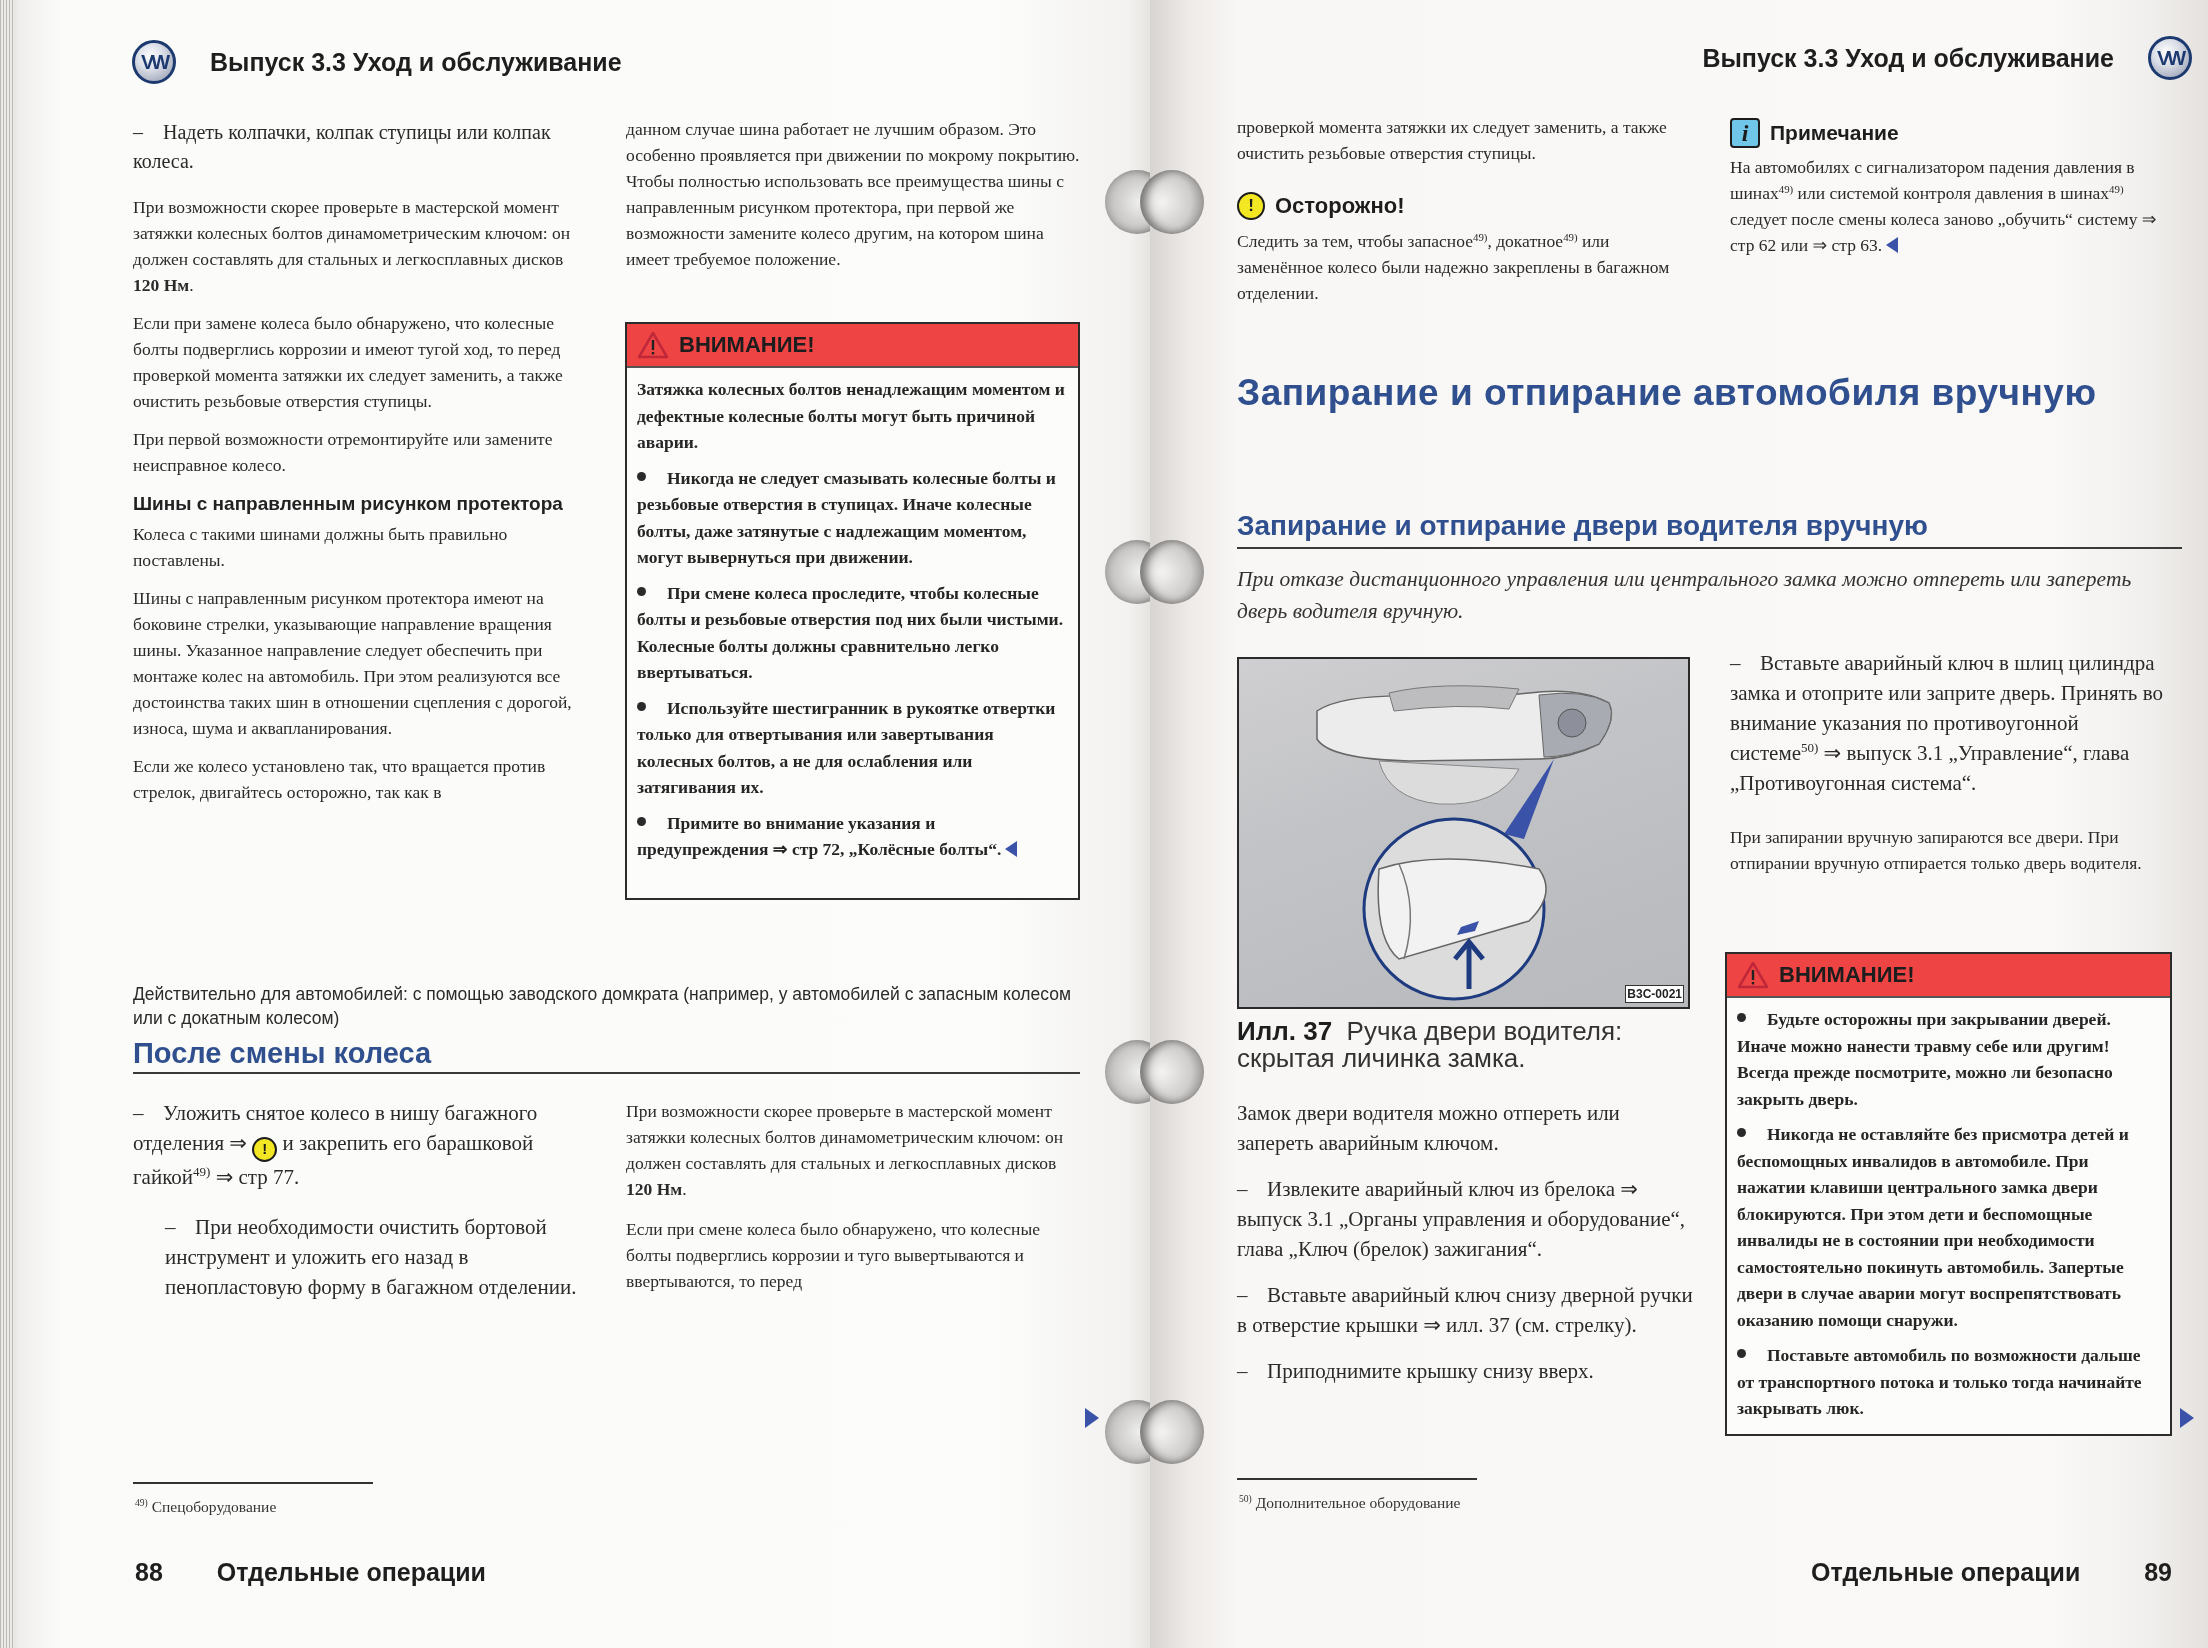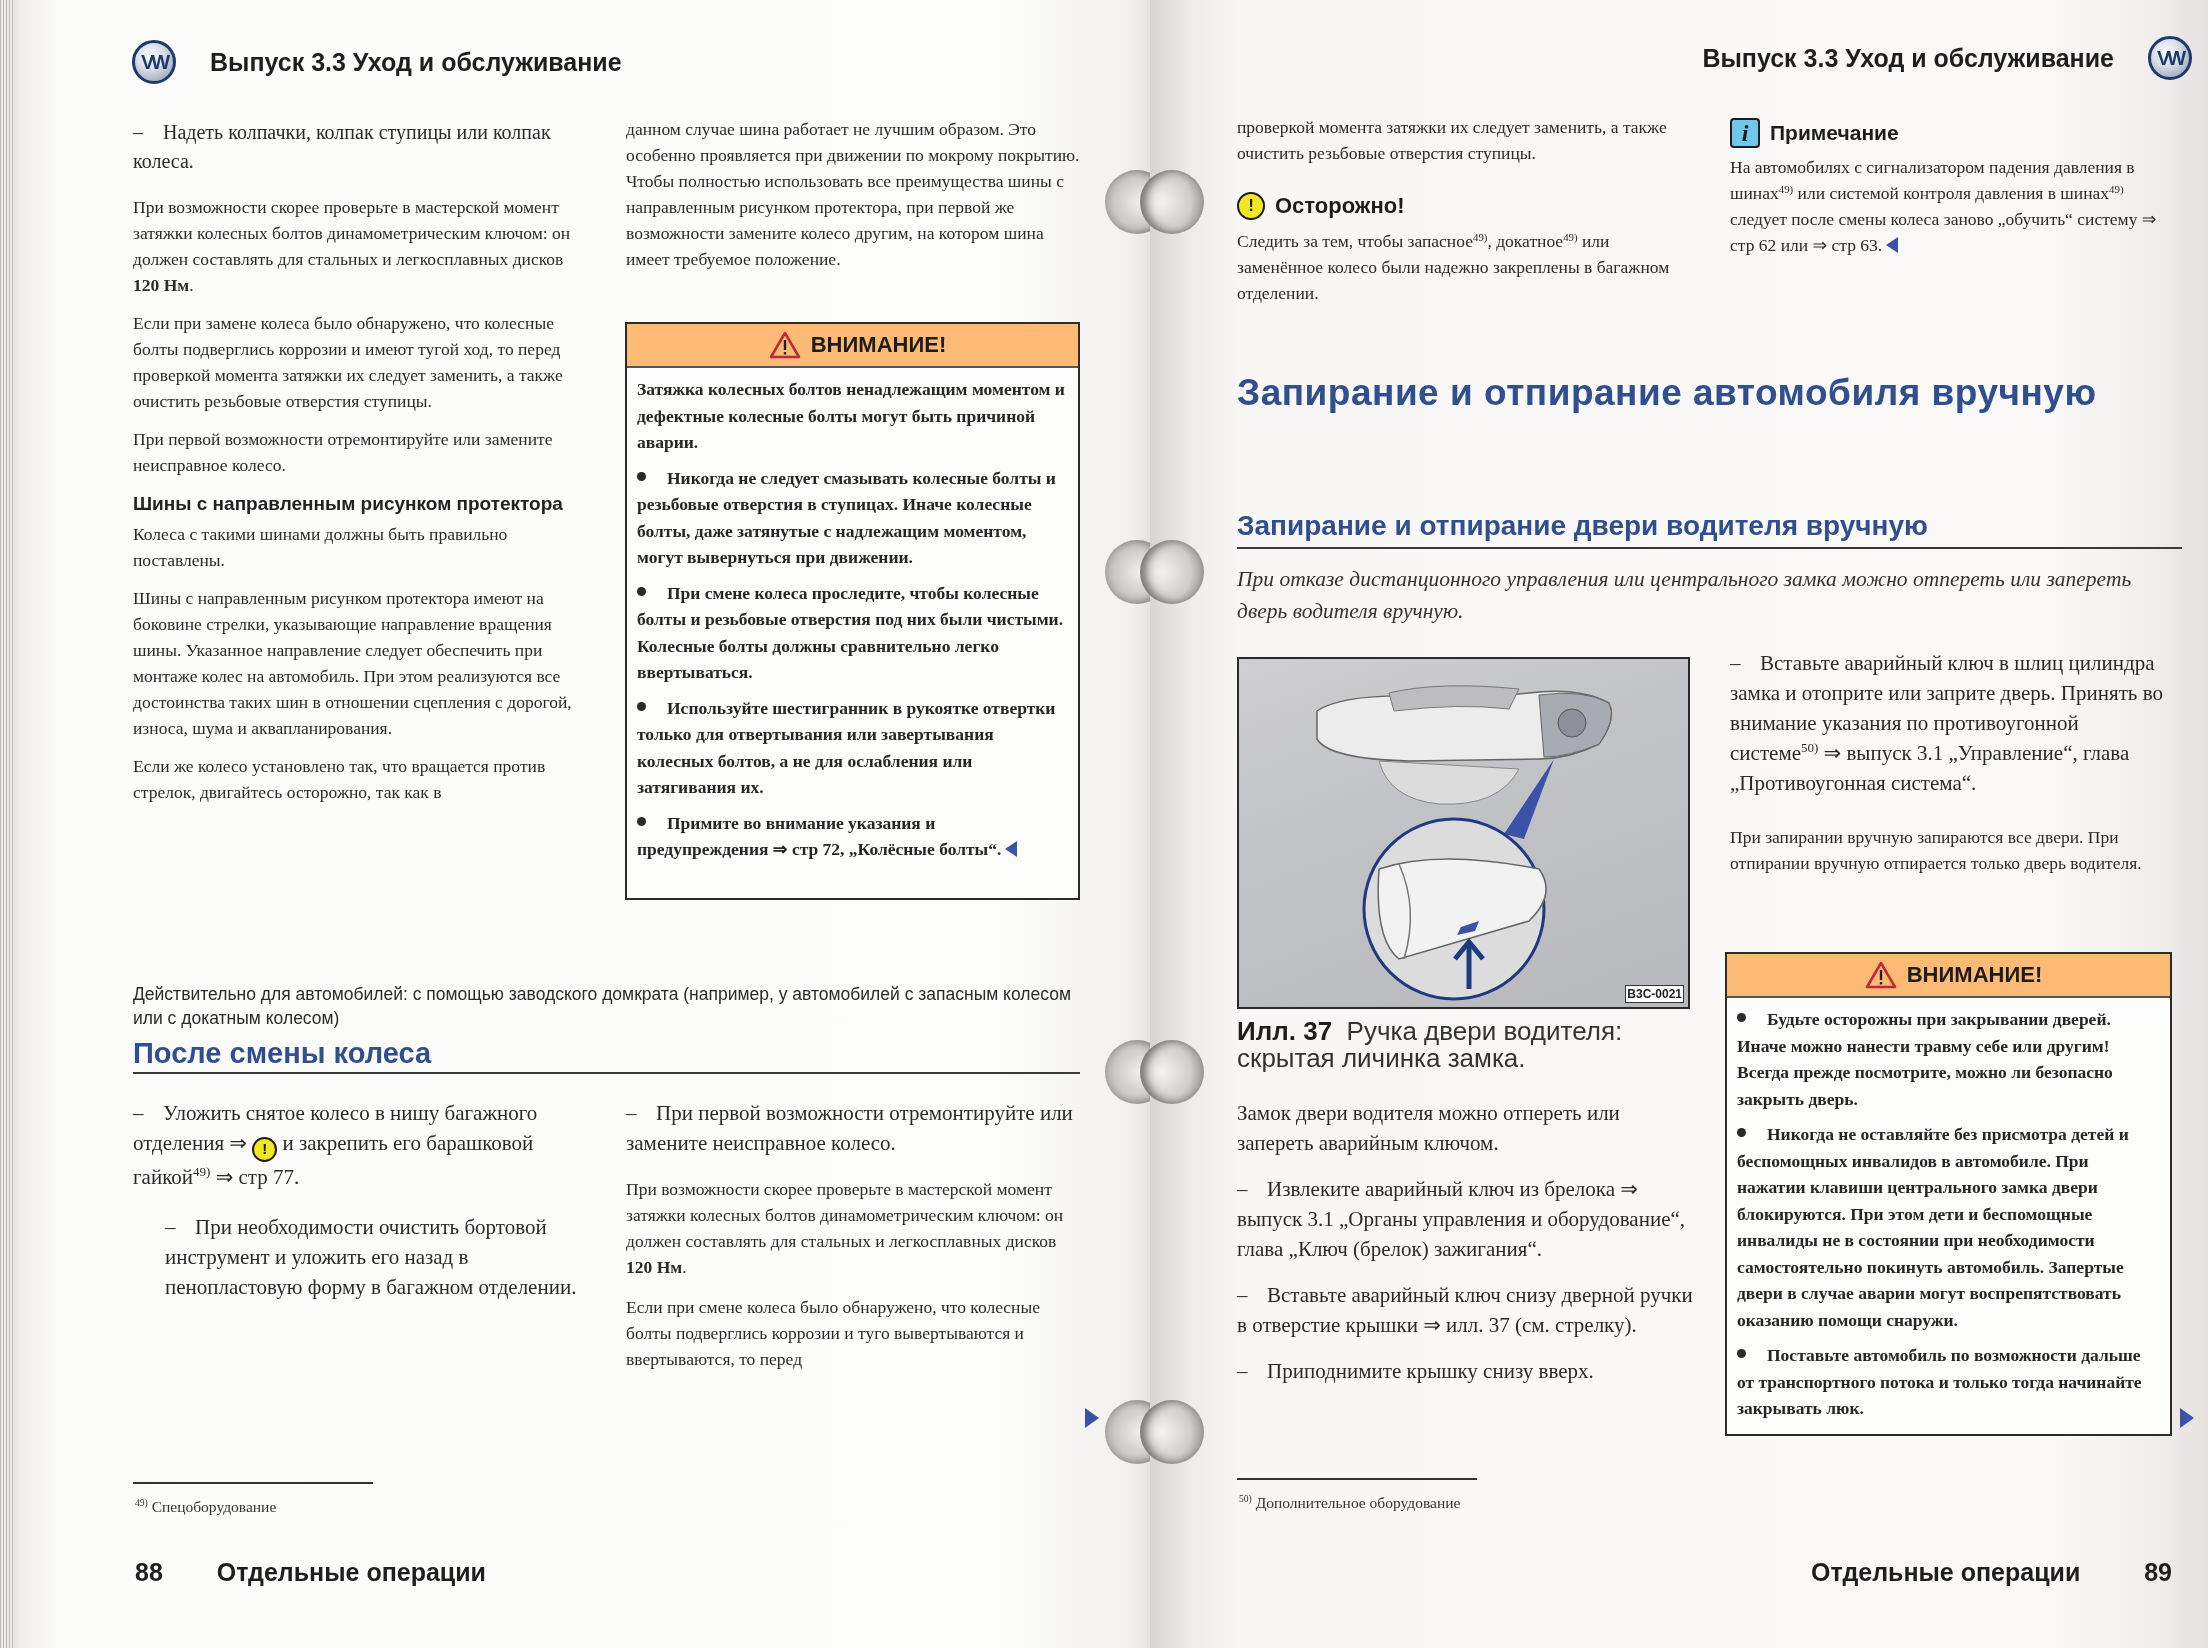--- a/index.html
+++ b/index.html
@@ -14,21 +14,21 @@
   .vw-logo { position: absolute; width: 44px; height: 44px; border-radius: 50%; background: radial-gradient(circle at 40% 35%, #ffffff 0%, #d9dde6 40%, #8a93a8 100%); border: 3px solid #1d3a70; display: flex; align-items: center; justify-content: center; }
   .vw-logo span { font-family: "Liberation Sans", sans-serif; font-weight: bold; font-size: 20px; color: #1d3a70; letter-spacing: -3px; }
   .body-txt { font-size: 17.5px; line-height: 26px; color: #2a2a2a; }
   .body-big { font-size: 21px; line-height: 30px; color: #2a2a2a; }
   .para { margin-bottom: 12px; }
   .dash { display: inline-block; width: 30px; }
   .sub-heading { font-family: "Liberation Sans", sans-serif; font-weight: bold; font-size: 19px; line-height: 27px; color: #222; margin: 8px 0 4px; }
   sup { font-size: 0.62em; vertical-align: 0.6em; line-height: 0; }
   b { font-weight: bold; }
   .warn-box { position: absolute; border: 2px solid #2c2c2c; background: #fcfcfb; }
-  .warn-head { background: #fdba74; border-bottom: 2px solid #555; height: 44px; display: flex; align-items: center; padding-left: 10px; gap: 10px; justify-content: center; }
+  .warn-head { background: #ef4444; border-bottom: 2px solid #555; height: 44px; display: flex; align-items: center; padding-left: 10px; gap: 10px; }
   .warn-head-label { font-family: "Liberation Sans", sans-serif; font-weight: bold; font-size: 22px; color: #1d1d1d; }
   .warn-body { padding: 8px 10px 6px 10px; font-weight: bold; font-size: 17.5px; line-height: 26.5px; color: #262626; }
   .warn-body .item { margin-bottom: 9px; }
   .bullet { display: inline-block; width: 30px; }
   .bullet::before { content: ""; display: inline-block; width: 9px; height: 9px; border-radius: 50%; background: #2a2a2a; vertical-align: 3px; }
   .end-mark { display: inline-block; width: 0; height: 0; border-top: 8px solid transparent; border-bottom: 8px solid transparent; border-right: 12px solid #3a52a8; vertical-align: -2px; margin-left: 4px; }
   .cont-mark { position: absolute; width: 0; height: 0; border-top: 10px solid transparent; border-bottom: 10px solid transparent; border-left: 14px solid #3a52a8; }
   .caution-icon { display: inline-flex; align-items: center; justify-content: center; width: 28px; height: 28px; border-radius: 50%; background: #f3e623; border: 2.5px solid #1c1c1c; font-family: "Liberation Sans", sans-serif; font-weight: bold; font-size: 17px; color: #1c1c1c; }
   .caution-icon.small { width: 25px; height: 25px; font-size: 15px; vertical-align: -4px; }
   .info-icon { display: inline-flex; align-items: center; justify-content: center; width: 30px; height: 30px; background: #6fc6e8; border: 2.5px solid #1c1c1c; border-radius: 4px; font-family: "Liberation Serif", serif; font-style: italic; font-weight: bold; font-size: 24px; color: #1c1c1c; }
@@ -94,21 +94,20 @@
   </div>
   <div class="abs blue-h2" style="left:133px; top:1036px; font-size:29px;">После смены колеса</div>
   <div class="rule" style="left:133px; top:1072px; width:947px;"></div>
 
   <div class="abs body-big" style="left:133px; top:1098px; width:460px;">
     <div class="para" style="margin-bottom:20px;"><span class="dash">–</span><span>Уложить снятое колесо в нишу багажного отделения ⇒</span> <span class="caution-icon small">!</span> <span>и закрепить его барашковой гайкой</span><sup>49)</sup><span> ⇒ стр 77.</span></div>
     <div class="para" style="margin-bottom:20px;margin-left:32px;"><span class="dash">–</span><span>При необходимости очистить бортовой инструмент и уложить его назад в пенопластовую форму в багажном отделении.</span></div>
   </div>
 
   <div class="abs" style="left:626px; top:1098px; width:456px;">
-    <div class="para body-big" style="margin-bottom:18px;"><span class="dash">–</span><span>При первой возможности отремонтируйте или замените неисправное колесо.</span></div>
     <div class="para body-txt" style="margin-bottom:14px;"><span>При возможности скорее проверьте в мастерской момент затяжки колесных болтов динамометрическим ключом: он должен составлять для стальных и легкосплавных дисков </span><b>120 Нм</b><span>.</span></div>
     <div class="para body-txt">Если при смене колеса было обнаружено, что колесные болты подверглись коррозии и туго вывертываются и ввертываются, то перед</div>
   </div>
   <div class="cont-mark" style="left:1085px; top:1408px;"></div>
 
   <div class="thin-rule" style="left:133px; top:1482px; width:240px;"></div>
   <div class="abs footnote" style="left:135px; top:1498px;"><sup>49)</sup> <span>Спецоборудование</span></div>
 
   <div class="abs footer" style="left:135px; top:1558px;">
     <span>88</span>

